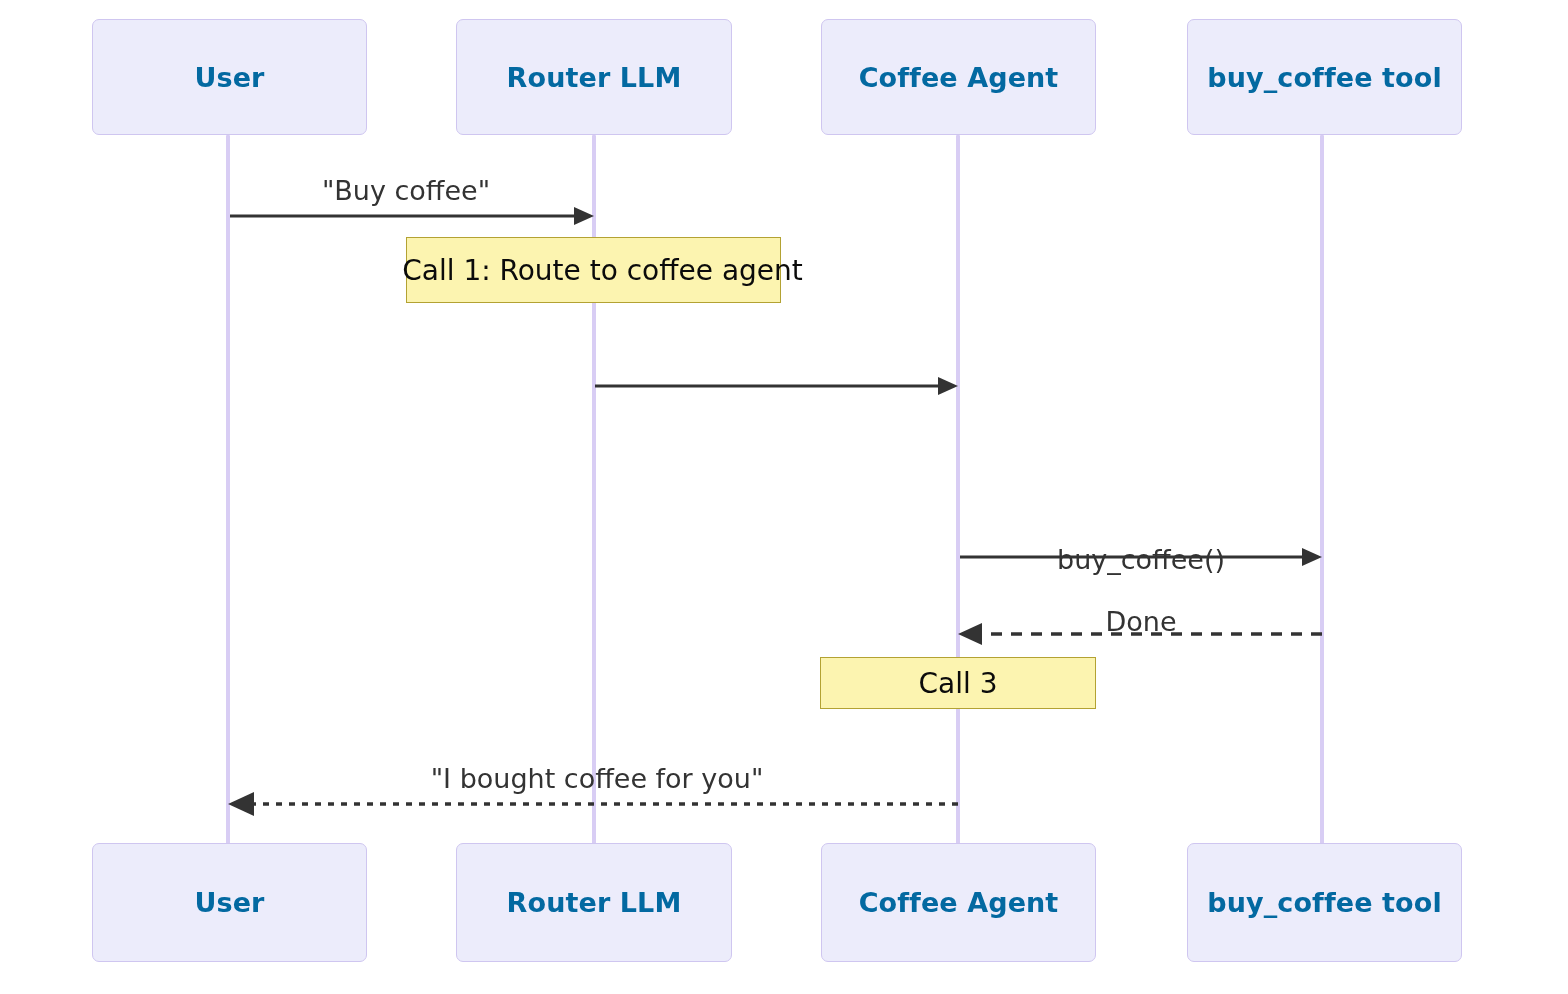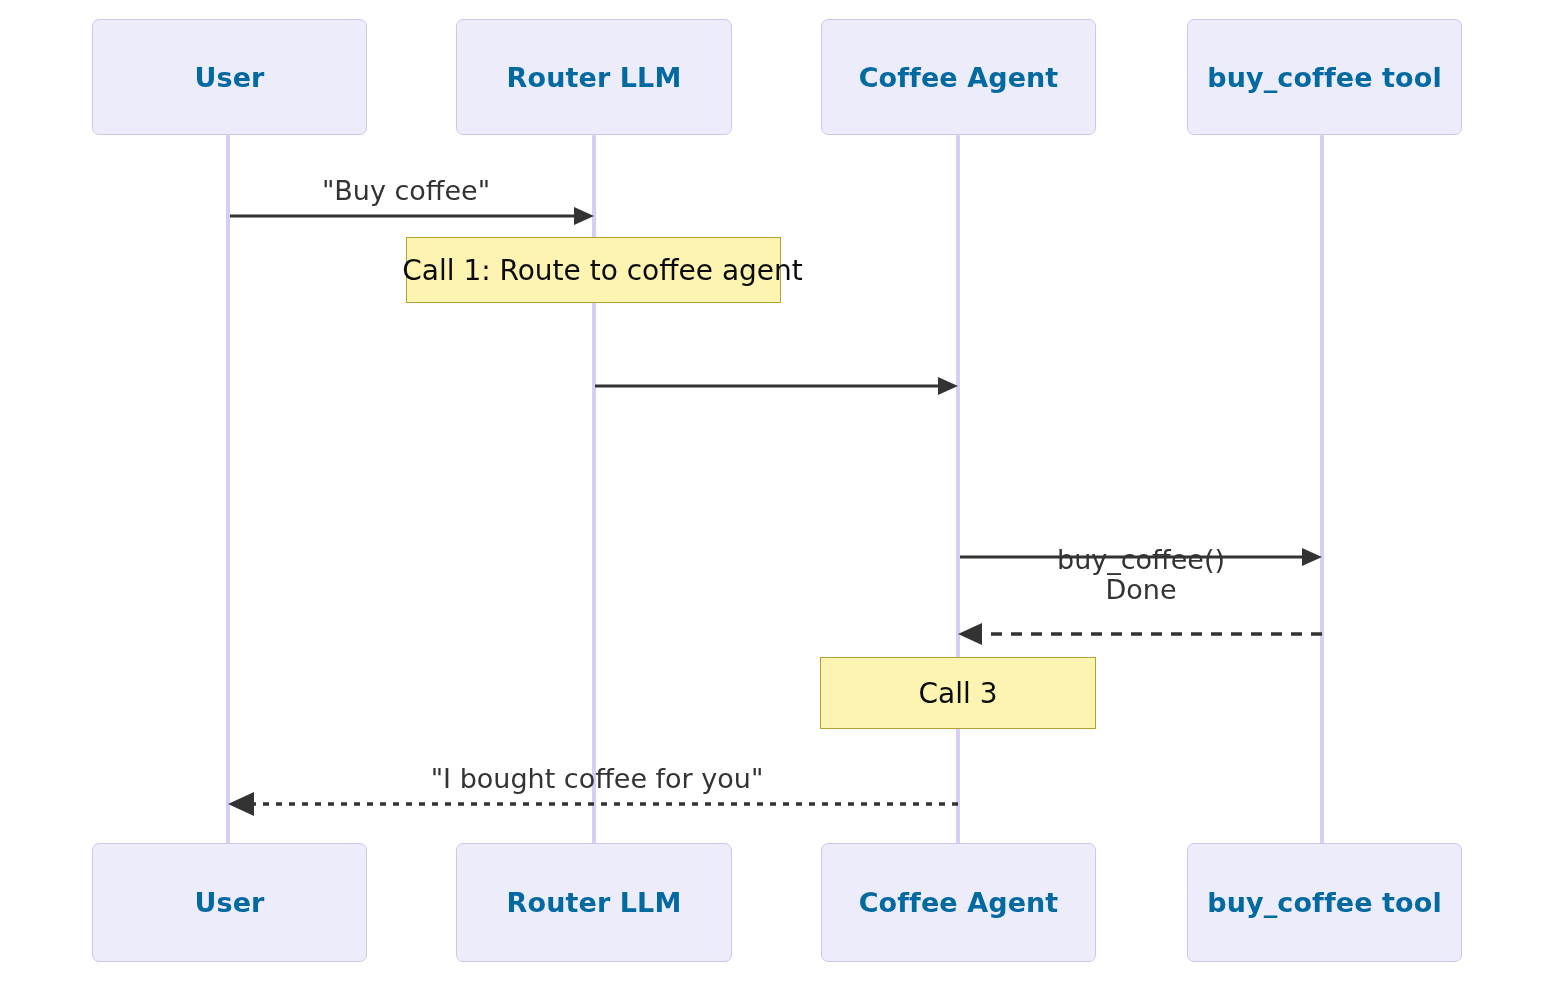--- a/index.html
+++ b/index.html
@@ -123,27 +123,27 @@
     <polygon points="958,386 938,377 938,395" fill="#333333"></polygon>
   </svg>
 
 
   <div class="message-label" style="left:1141px; top:516px;margin-top:28px;">buy_coffee()</div>
   <svg class="msg-svg" style="left:0px; top:0px; width:1568px; height:994px;">
     <line x1="960" y1="557" x2="1314" y2="557" stroke="#333333" stroke-width="3.2"></line>
     <polygon points="1322,557 1302,548 1302,566" fill="#333333"></polygon>
   </svg>
 
-  <div class="message-label" style="left:1141px; top:574px;">Done</div>
+  <div class="message-label" style="left:1141px; top:606px;">Done</div>
   <svg class="msg-svg" style="left:0px; top:0px; width:1568px; height:994px;">
     <line x1="1322" y1="634" x2="970" y2="634" stroke="#333333" stroke-width="3.4" stroke-dasharray="11,9"></line>
     <polygon points="958,634 982,623 982,645" fill="#333333"></polygon>
   </svg>
 
-  <div class="note-box" style="left:820px; top:657px; width:276px; height:72px;">
+  <div class="note-box" style="left:820px; top:657px; width:276px; height:52px;">
     <span class="note-label">Call 3</span>
   </div>
 
   <div class="message-label" style="left:597px; top:763px;">"I bought coffee for you"</div>
   <svg class="msg-svg" style="left:0px; top:0px; width:1568px; height:994px;">
     <line x1="958" y1="804" x2="242" y2="804" stroke="#333333" stroke-width="3.4" stroke-dasharray="6,7"></line>
     <polygon points="228,804 254,792 254,816" fill="#333333"></polygon>
   </svg>
 
 </div>

